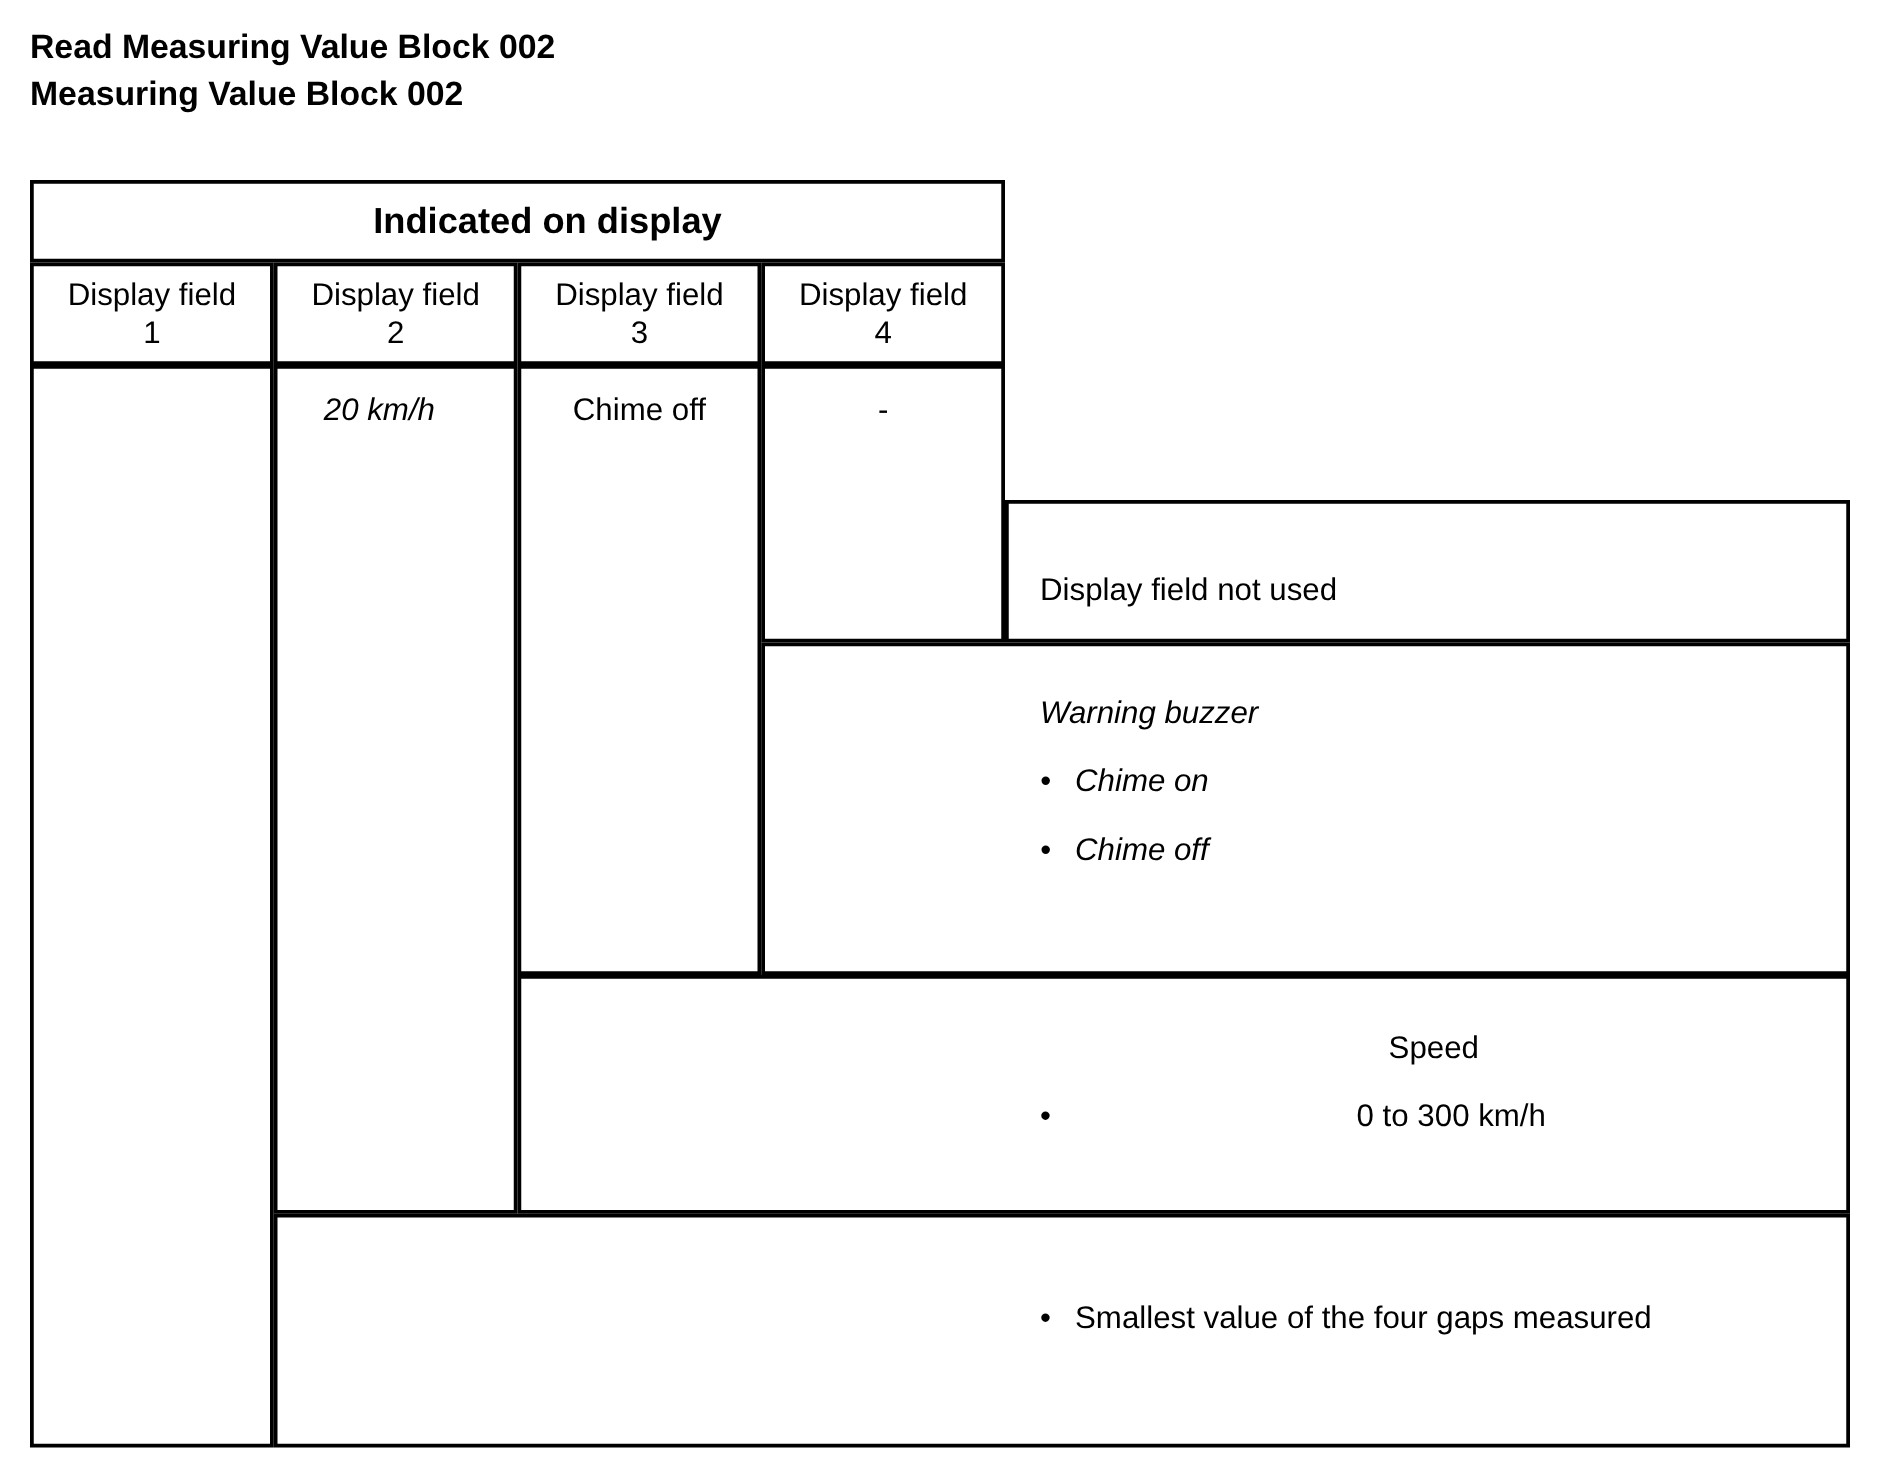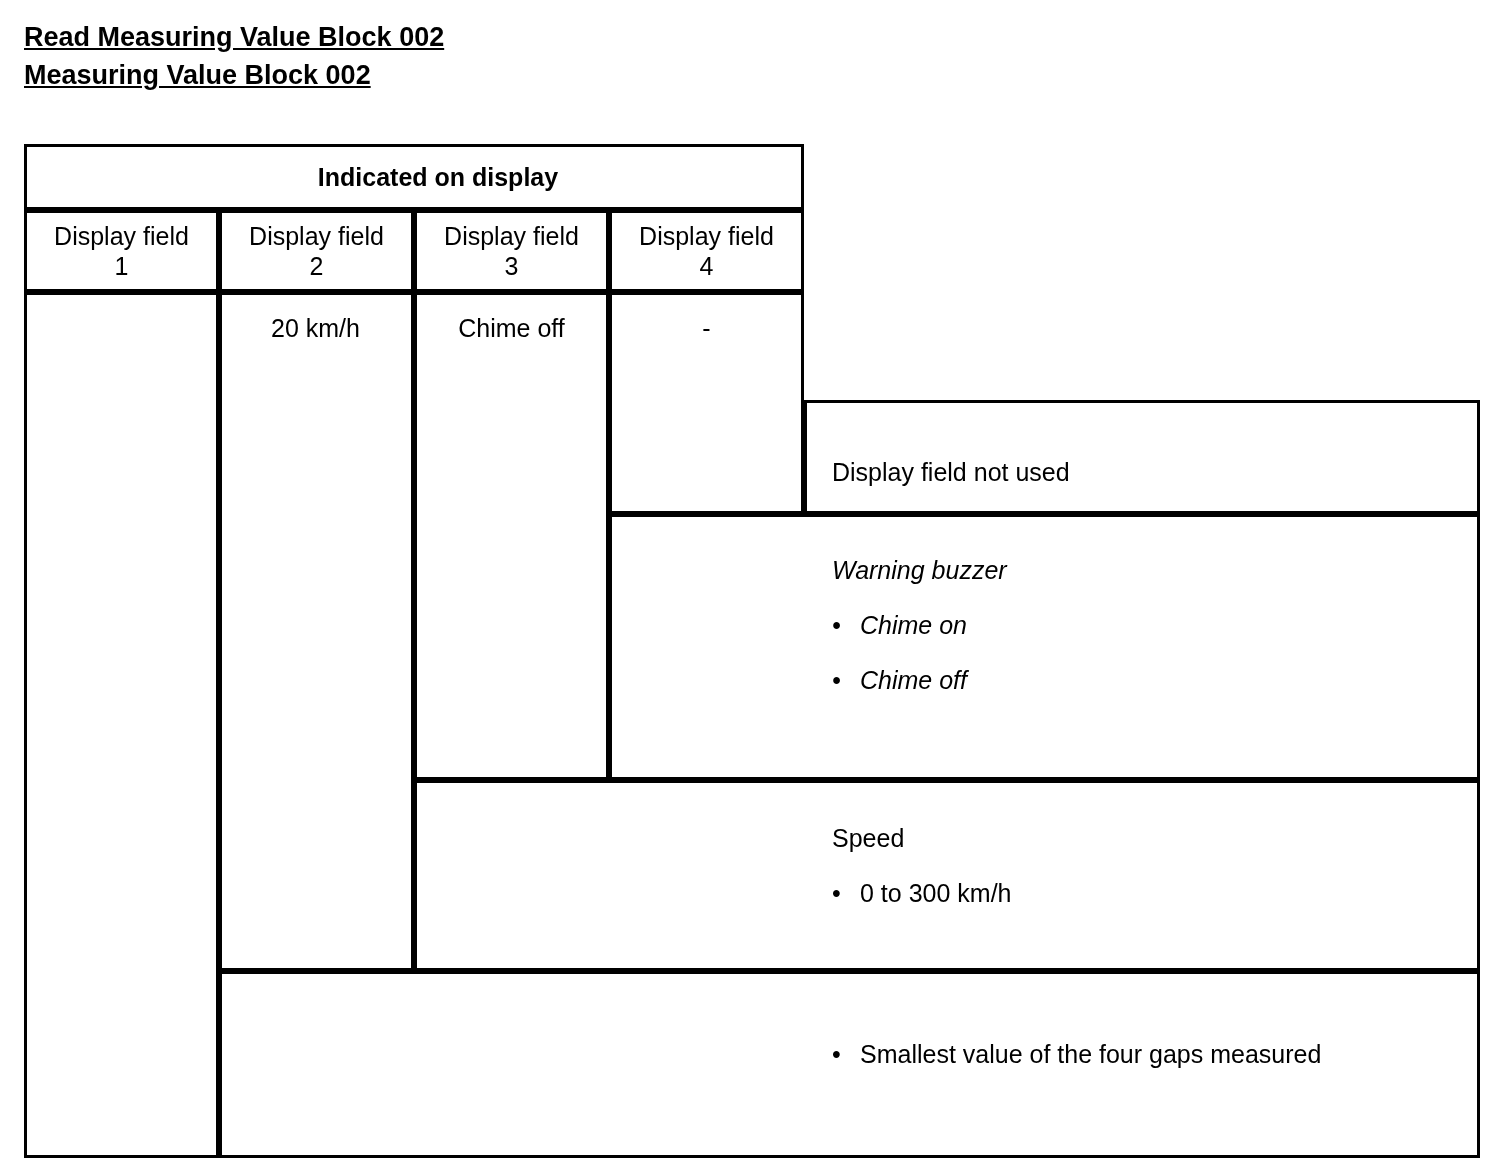--- a/index.html
+++ b/index.html
@@ -15,21 +15,20 @@
     position: relative;
     overflow: hidden;
   }
 
   
   #heading-block {
     position: absolute;
     left: 24px;
     top: 18px;
     width: 900px;
-    text-decoration: underline;
   }
   .heading-line {
     font-size: 27px;
     font-weight: bold;
     line-height: 1.42;
     white-space: nowrap;
   }
 
   
   #diagram {
@@ -54,21 +53,21 @@
     display: flex;
     align-items: center;
     justify-content: center;
     text-align: center;
     font-size: 25px;
     line-height: 1.2;
     white-space: pre-line;
   }
 
   .title-text {
-    font-size: 25px;
+    font-size: 29px;
     font-weight: bold;
     padding-left: 48px;
   }
 
   .desc-block {
     position: absolute;
     box-sizing: border-box;
     padding-left: 0;
     font-size: 25px;
   }
@@ -115,21 +114,21 @@
   <div class="cell-text" style="left:414px; top:210px; width:195px; height:82px;">Display field
 3</div>
 
   <div class="box" style="left:609px; top:210px; width:195px; height:82px;"></div>
   <div class="cell-text" style="left:609px; top:210px; width:195px; height:82px;">Display field
 4</div>
 
   <div class="box" style="left:24px; top:292px; width:195px; height:866px;"></div>
 
   <div class="box" style="left:219px; top:292px; width:195px; height:679px;"></div>
-  <div class="cell-text" style="left:218px; top:292px; width:195px; height:72px;">20 km/h</div>
+  <div class="cell-text" style="left:206px; top:292px; width:195px; height:72px;font-style:italic;">20 km/h</div>
 
   <div class="box" style="left:414px; top:292px; width:195px; height:488px;"></div>
   <div class="cell-text" style="left:414px; top:292px; width:195px; height:72px;">Chime off</div>
 
   <div class="box" style="left:609px; top:292px; width:195px; height:222px;"></div>
   <div class="cell-text" style="left:609px; top:292px; width:195px; height:72px;">-</div>
 
   <div class="box" style="left:804px; top:400px; width:676px; height:114px;"></div>
   <div class="desc-block" style="left:832px; top:442px; width:630px;margin-top:16px;">
     <div class="desc-title" style="margin-bottom:0;">Display field not used</div>
@@ -142,21 +141,21 @@
       <span class="bullet">•</span>
       <span>Chime on</span>
     </div>
     <div class="desc-item">
       <span class="bullet">•</span>
       <span>Chime off</span>
     </div>
   </div>
 
   <div class="box" style="left:414px; top:780px; width:1066px; height:191px;"></div>
-  <div class="desc-block" style="left:832px; top:824px; width:630px;">
+  <div class="desc-block" style="left:832px; top:824px; width:630px;text-align:center;">
     <div class="desc-title">Speed</div>
     <div class="desc-item">
       <span class="bullet">•</span>
       <span>0 to 300 km/h</span>
     </div>
   </div>
 
   <div class="box" style="left:219px; top:971px; width:1261px; height:187px;"></div>
   <div class="desc-block" style="left:832px; top:1014px; width:660px;">
     <div class="desc-item">

